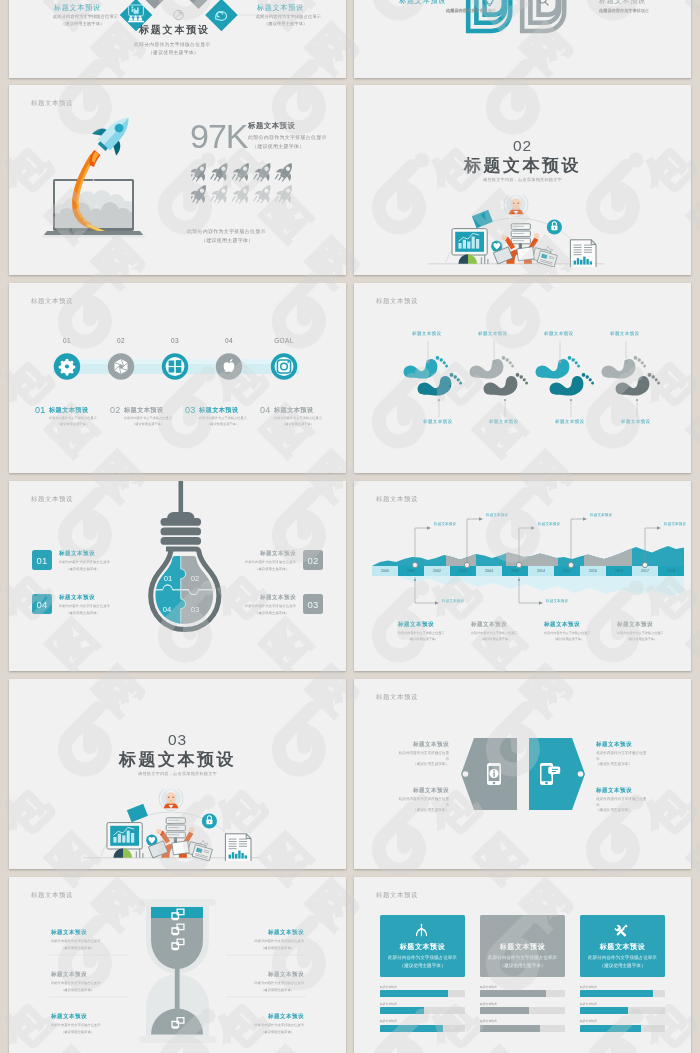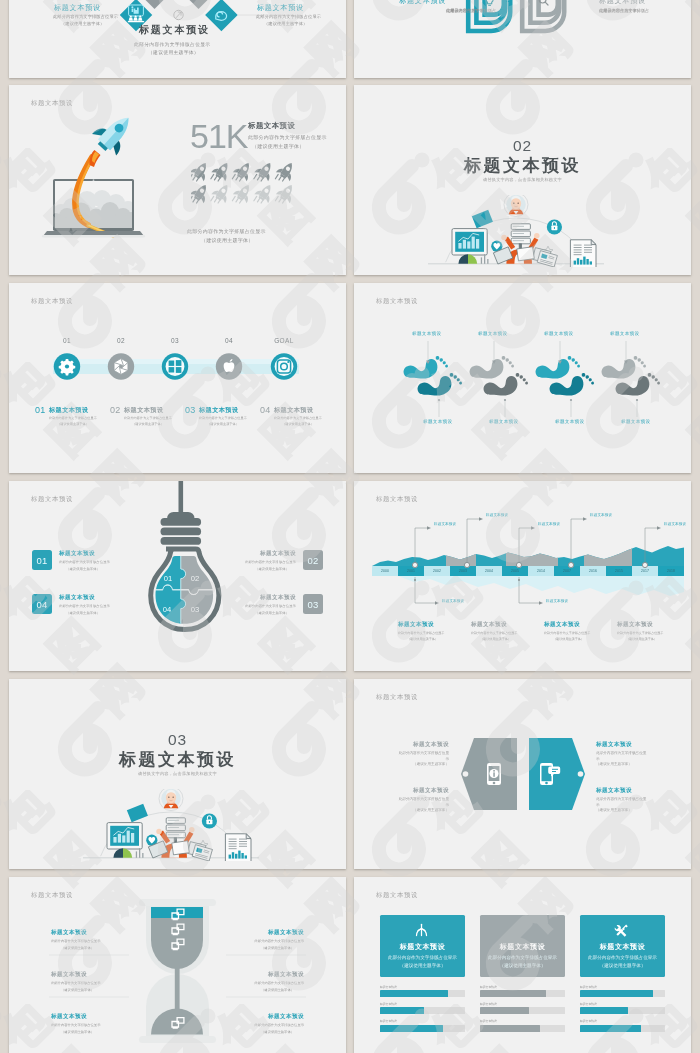--- a/index.html
+++ b/index.html
@@ -370,21 +370,21 @@
 
     <g transform="rotate(42 102 52)">
       <path d="M102 26 c5.4 5.4 8.2 13.4 8.2 22.6 v13.8 h-16.4 v-13.8 c0 -9.2 2.8 -17.2 8.2 -22.6z" fill="#bfeaf4"></path>
       <path d="M102 26 c5.4 5.4 8.2 13.4 8.2 22.6 v13.8 h-8.2 z" fill="#86d5e8"></path>
       <circle cx="102" cy="40" r="4.4" fill="#27a7c3"></circle>
       <path d="M93.8 49.5 c-4.7 1.2 -8 6.1 -8 12.9 l8 -5z" fill="#0f7e93"></path>
       <path d="M110.2 49.5 c4.7 1.2 8 6.1 8 12.9 l-8 -5z" fill="#0a6478"></path>
       <rect x="96.8" y="62.4" width="10.4" height="3.6" fill="#1b8da3"></rect>
     </g>
   </svg>
-  <div class="s3-num">51K</div>
+  <div class="s3-num">97K</div>
   <div class="s3-t">标题文本预设</div>
   <div class="s3-b1">此部分内容作为文字排版占位显示</div>
   <div class="s3-b2">（建议使用主题字体）</div>
   <svg class="s3-rk" viewBox="0 0 112 46" width="112" height="46">
     <defs>
       <g id="mini-rocket">
         <g transform="rotate(33 9.5 9)">
           <path d="M9.5 -.5 c2.6 2.6 4 6.1 4 10.2 v4.6 h-8 v-4.6 c0 -4.1 1.4 -7.6 4 -10.2z"></path>
           <path d="M5.5 9.2 c-2.4 .7 -4.2 3.1 -4.2 6.7 l4.2 -2.5z"></path>
           <path d="M13.5 9.2 c2.4 .7 4.2 3.1 4.2 6.7 l-4.2 -2.5z"></path>

